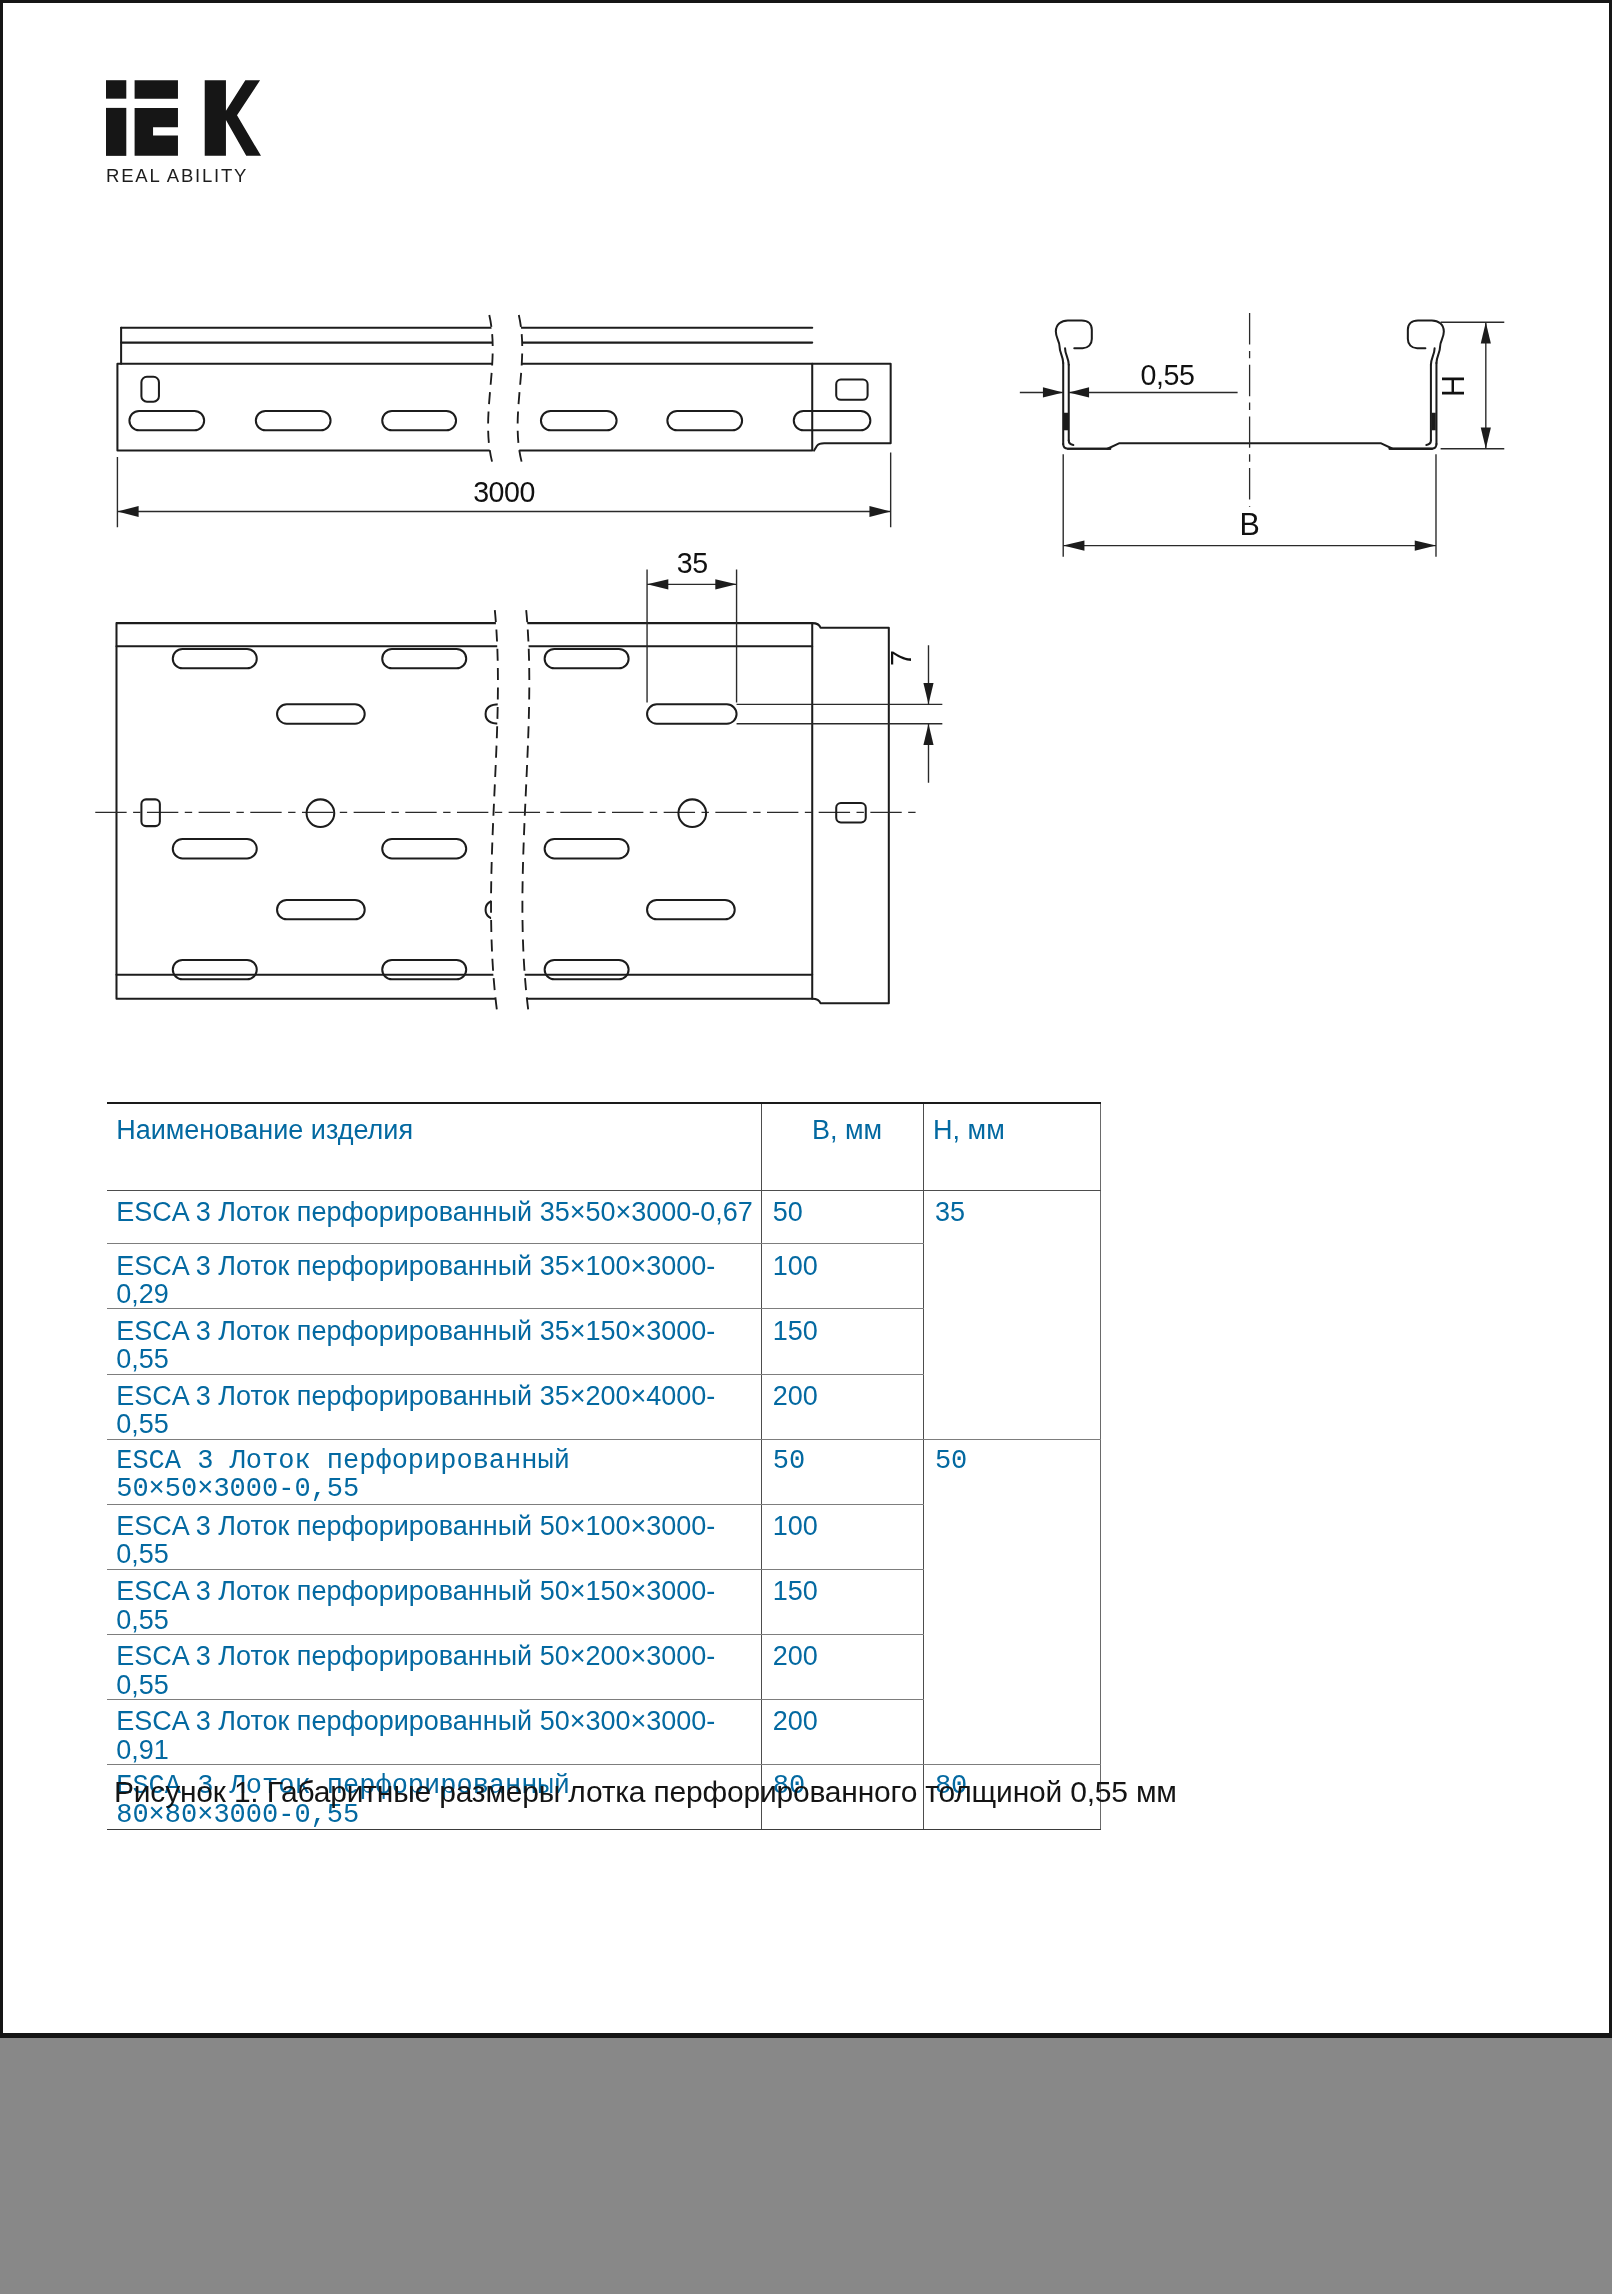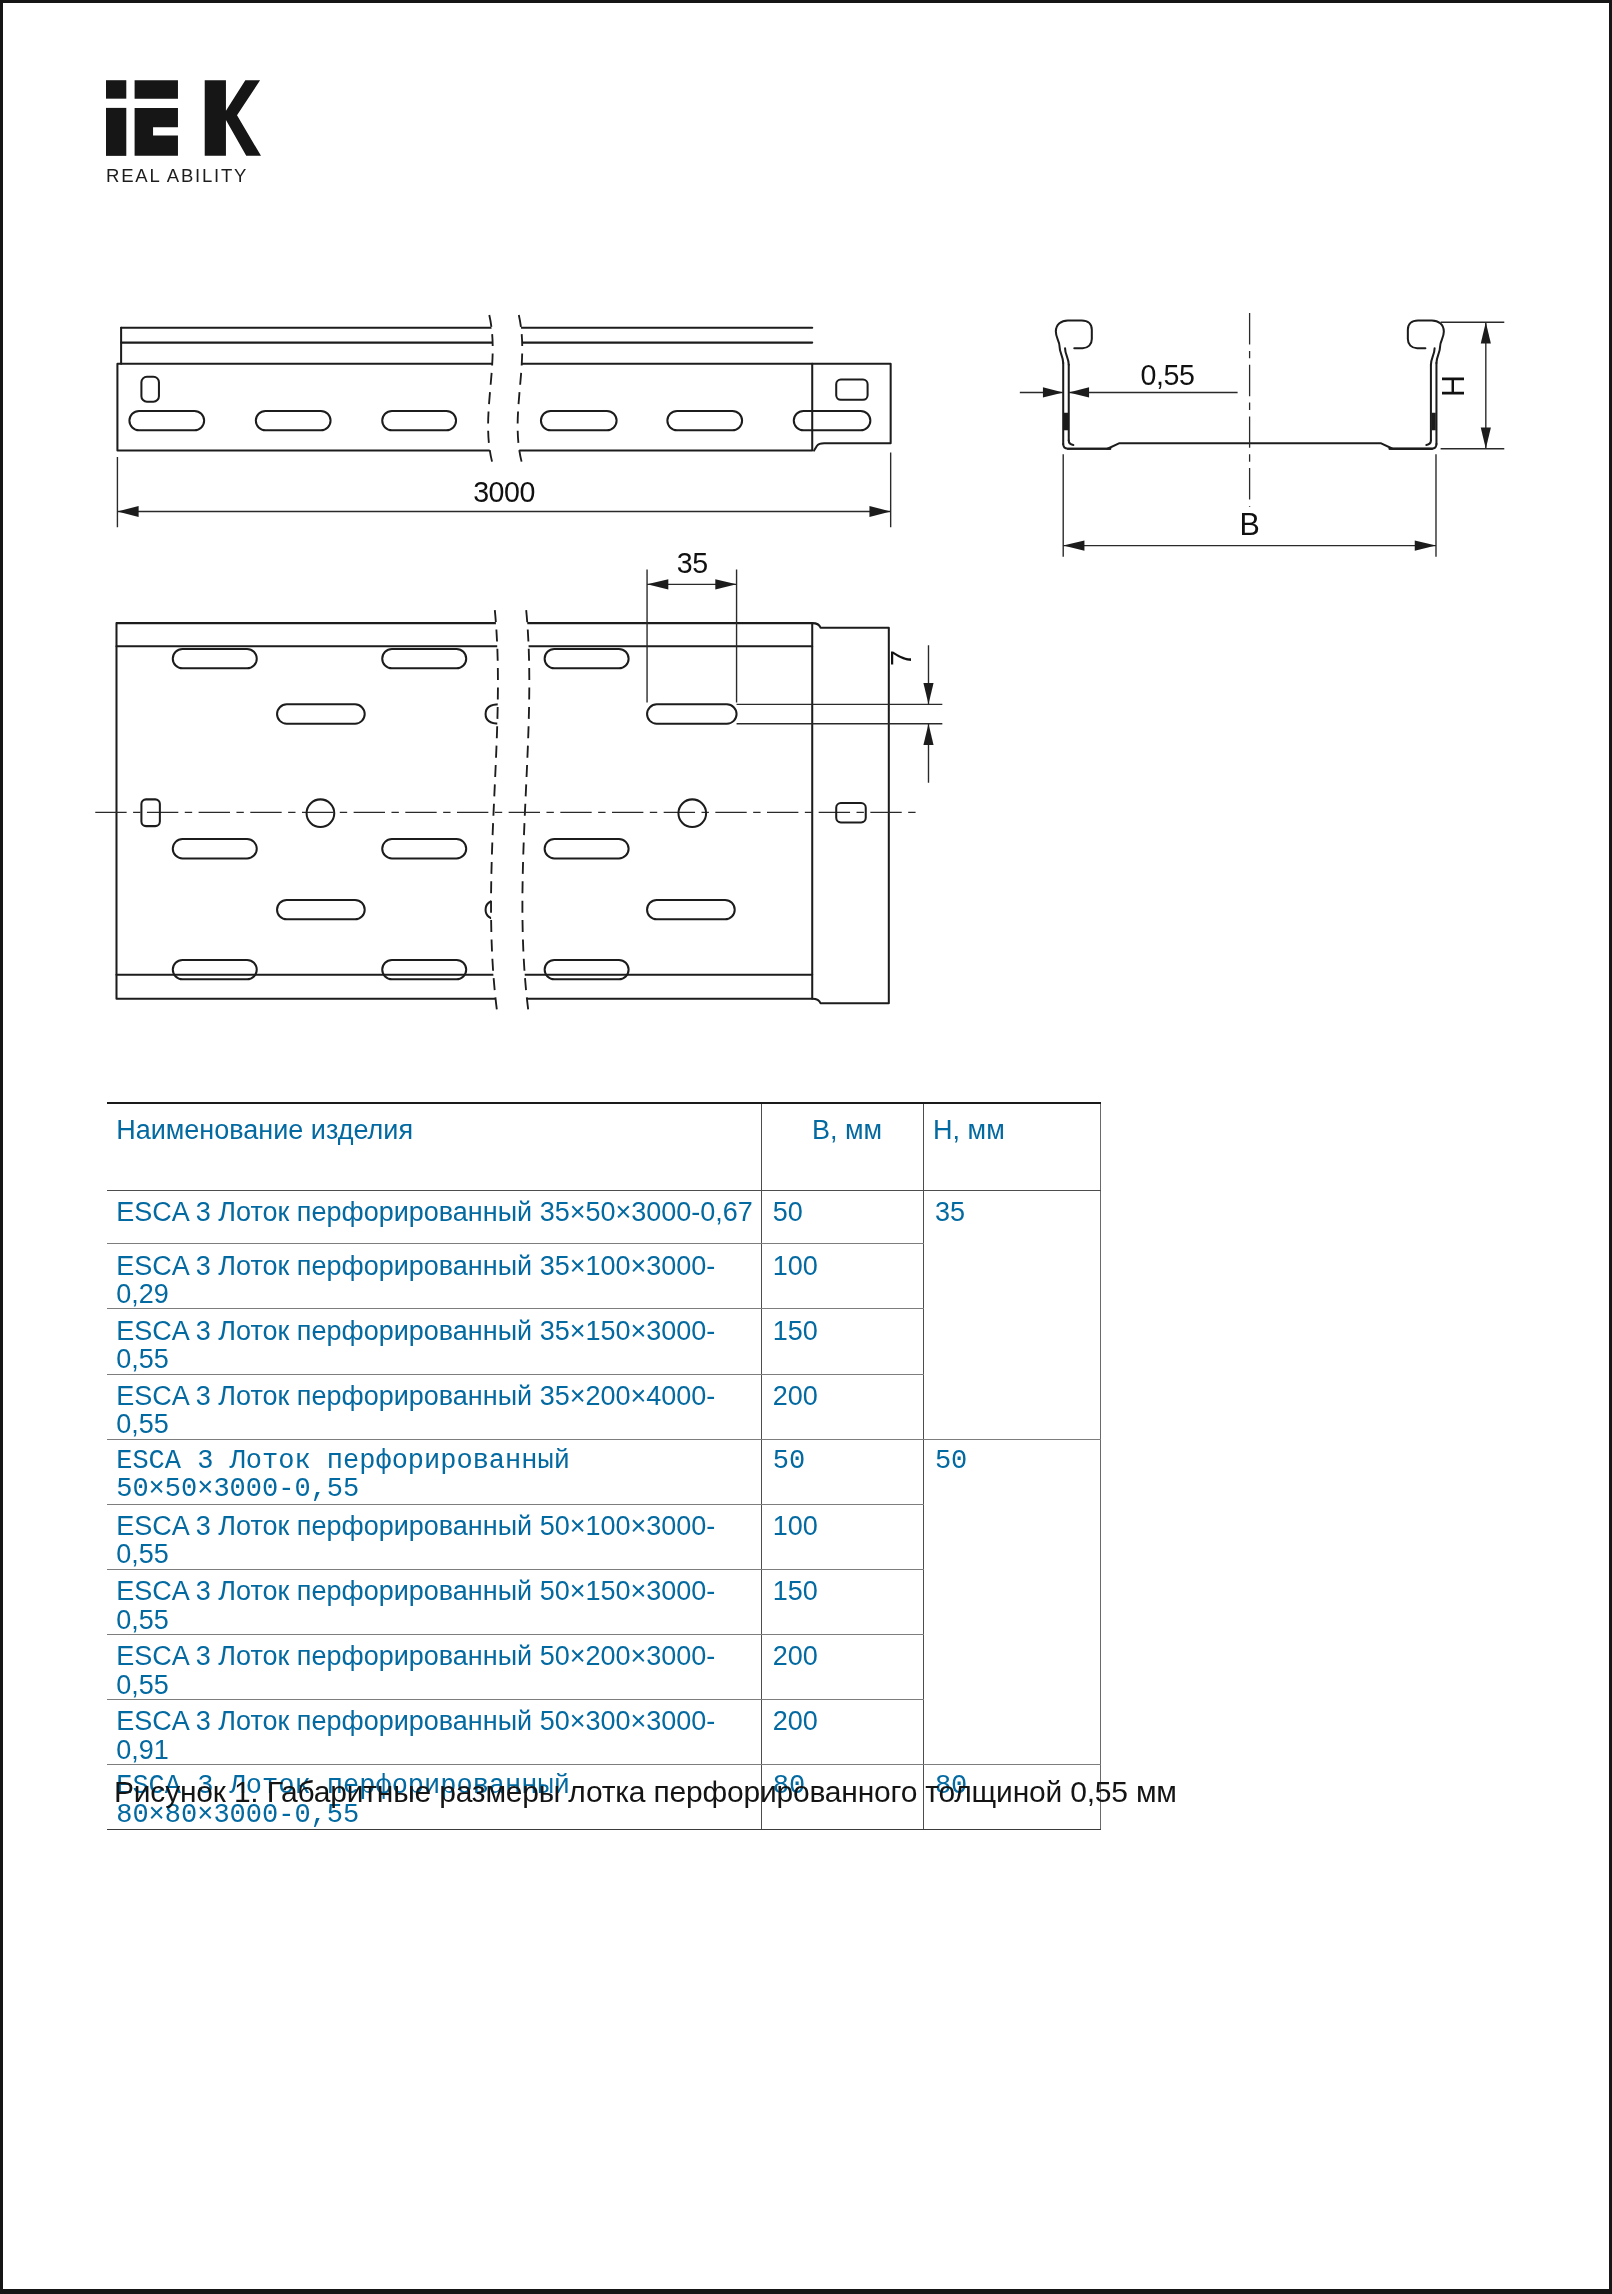--- a/index.html
+++ b/index.html
@@ -1,17 +1,17 @@
 <!DOCTYPE html>
 <html style="font-size:14.8px"><head>
 <meta charset="utf-8">
 <style>
   html,body { margin:0; padding:0; background:#888; }
   .page {
-    position:relative; width:1612px; height:2294px;
+    position:relative; width:1612px; height:2038px;
     background:#ffffff; box-sizing:border-box;
     border:3.7px solid #161616; border-bottom-width:5.5px;
     font-family:"Liberation Sans", sans-serif; color:#141414;
     overflow:hidden;
   }
   .logo-svg { position:absolute; left:103px; top:77px; }
   .tagline {
     position:absolute; left:103px; top:162px;
     font-size:18.5px; letter-spacing:1.8px; color:#1d1d1d; white-space:nowrap;
   }

